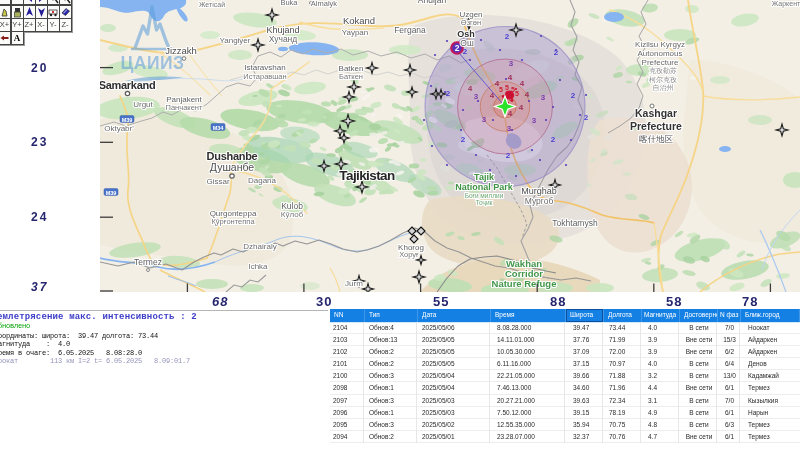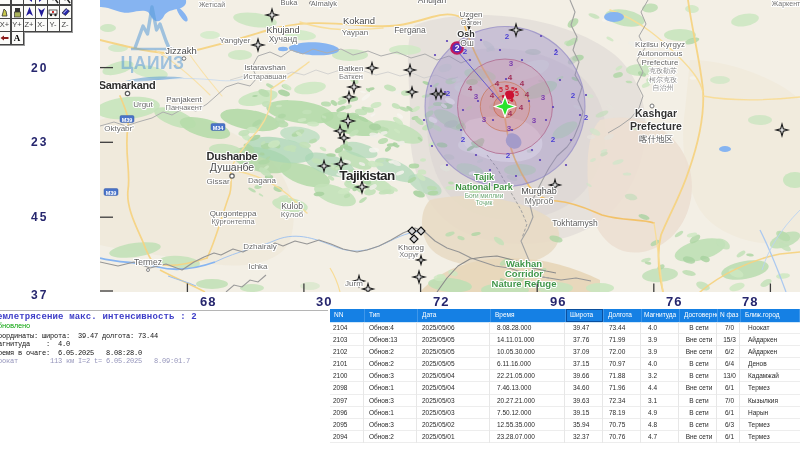--- a/index.html
+++ b/index.html
@@ -584,27 +584,27 @@
 <line x1="303.9" y1="283.5" x2="303.9" y2="292" stroke="#3c3c3c" stroke-width="1.3"></line>
 <line x1="420.6" y1="283.5" x2="420.6" y2="292" stroke="#3c3c3c" stroke-width="1.3"></line>
 <line x1="537.2" y1="283.5" x2="537.2" y2="292" stroke="#3c3c3c" stroke-width="1.3"></line>
 <line x1="653.8" y1="283.5" x2="653.8" y2="292" stroke="#3c3c3c" stroke-width="1.3"></line>
 <line x1="770.4" y1="283.5" x2="770.4" y2="292" stroke="#3c3c3c" stroke-width="1.3"></line>
 </svg>
 </div>
 
 <div class="latlab" style="left:31px;top:60.5px;">20</div>
 <div class="latlab" style="left:31px;top:135px;">23</div>
-<div class="latlab" style="left:31px;top:210px;">45</div>
-<div class="latlab" style="left:31px;top:288px;">37</div>
-<div class="lonlab" style="left:200px;">68</div>
+<div class="latlab" style="left:31px;top:210px;">24</div>
+<div class="latlab" style="left:31px;top:280px;font-style:italic;">37</div>
+<div class="lonlab" style="left:212px;font-style:italic;">68</div>
 <div class="lonlab" style="left:316px;">30</div>
-<div class="lonlab" style="left:433px;">72</div>
-<div class="lonlab" style="left:550px;">96</div>
-<div class="lonlab" style="left:666px;">76</div>
+<div class="lonlab" style="left:433px;">55</div>
+<div class="lonlab" style="left:550px;">88</div>
+<div class="lonlab" style="left:666px;">58</div>
 <div class="lonlab" style="left:742px;">78</div>
 
 <div id="toolbar" class="abs" style="left:0;top:0;width:72px;height:45px;">
       <div class="tbtn" style="left: -2px; top: -9px;"><span style="color:#a00;font-weight:bold">a</span></div>
       <div class="tbtn" style="left: 10.5px; top: -9px;"><span style="color:#060;font-weight:bold">b</span></div>
       <div class="tbtn" style="left: 22.5px; top: -9px;"><svg width="11" height="12">
           <path d="M8,2 L3,6 L8,10 Z" fill="#221a99"></path>
         </svg></div>
       <div class="tbtn" style="left: 34.5px; top: -9px;"><svg width="11" height="12">
           <path d="M3,2 L8,6 L3,10 Z" fill="#221a99"></path>

